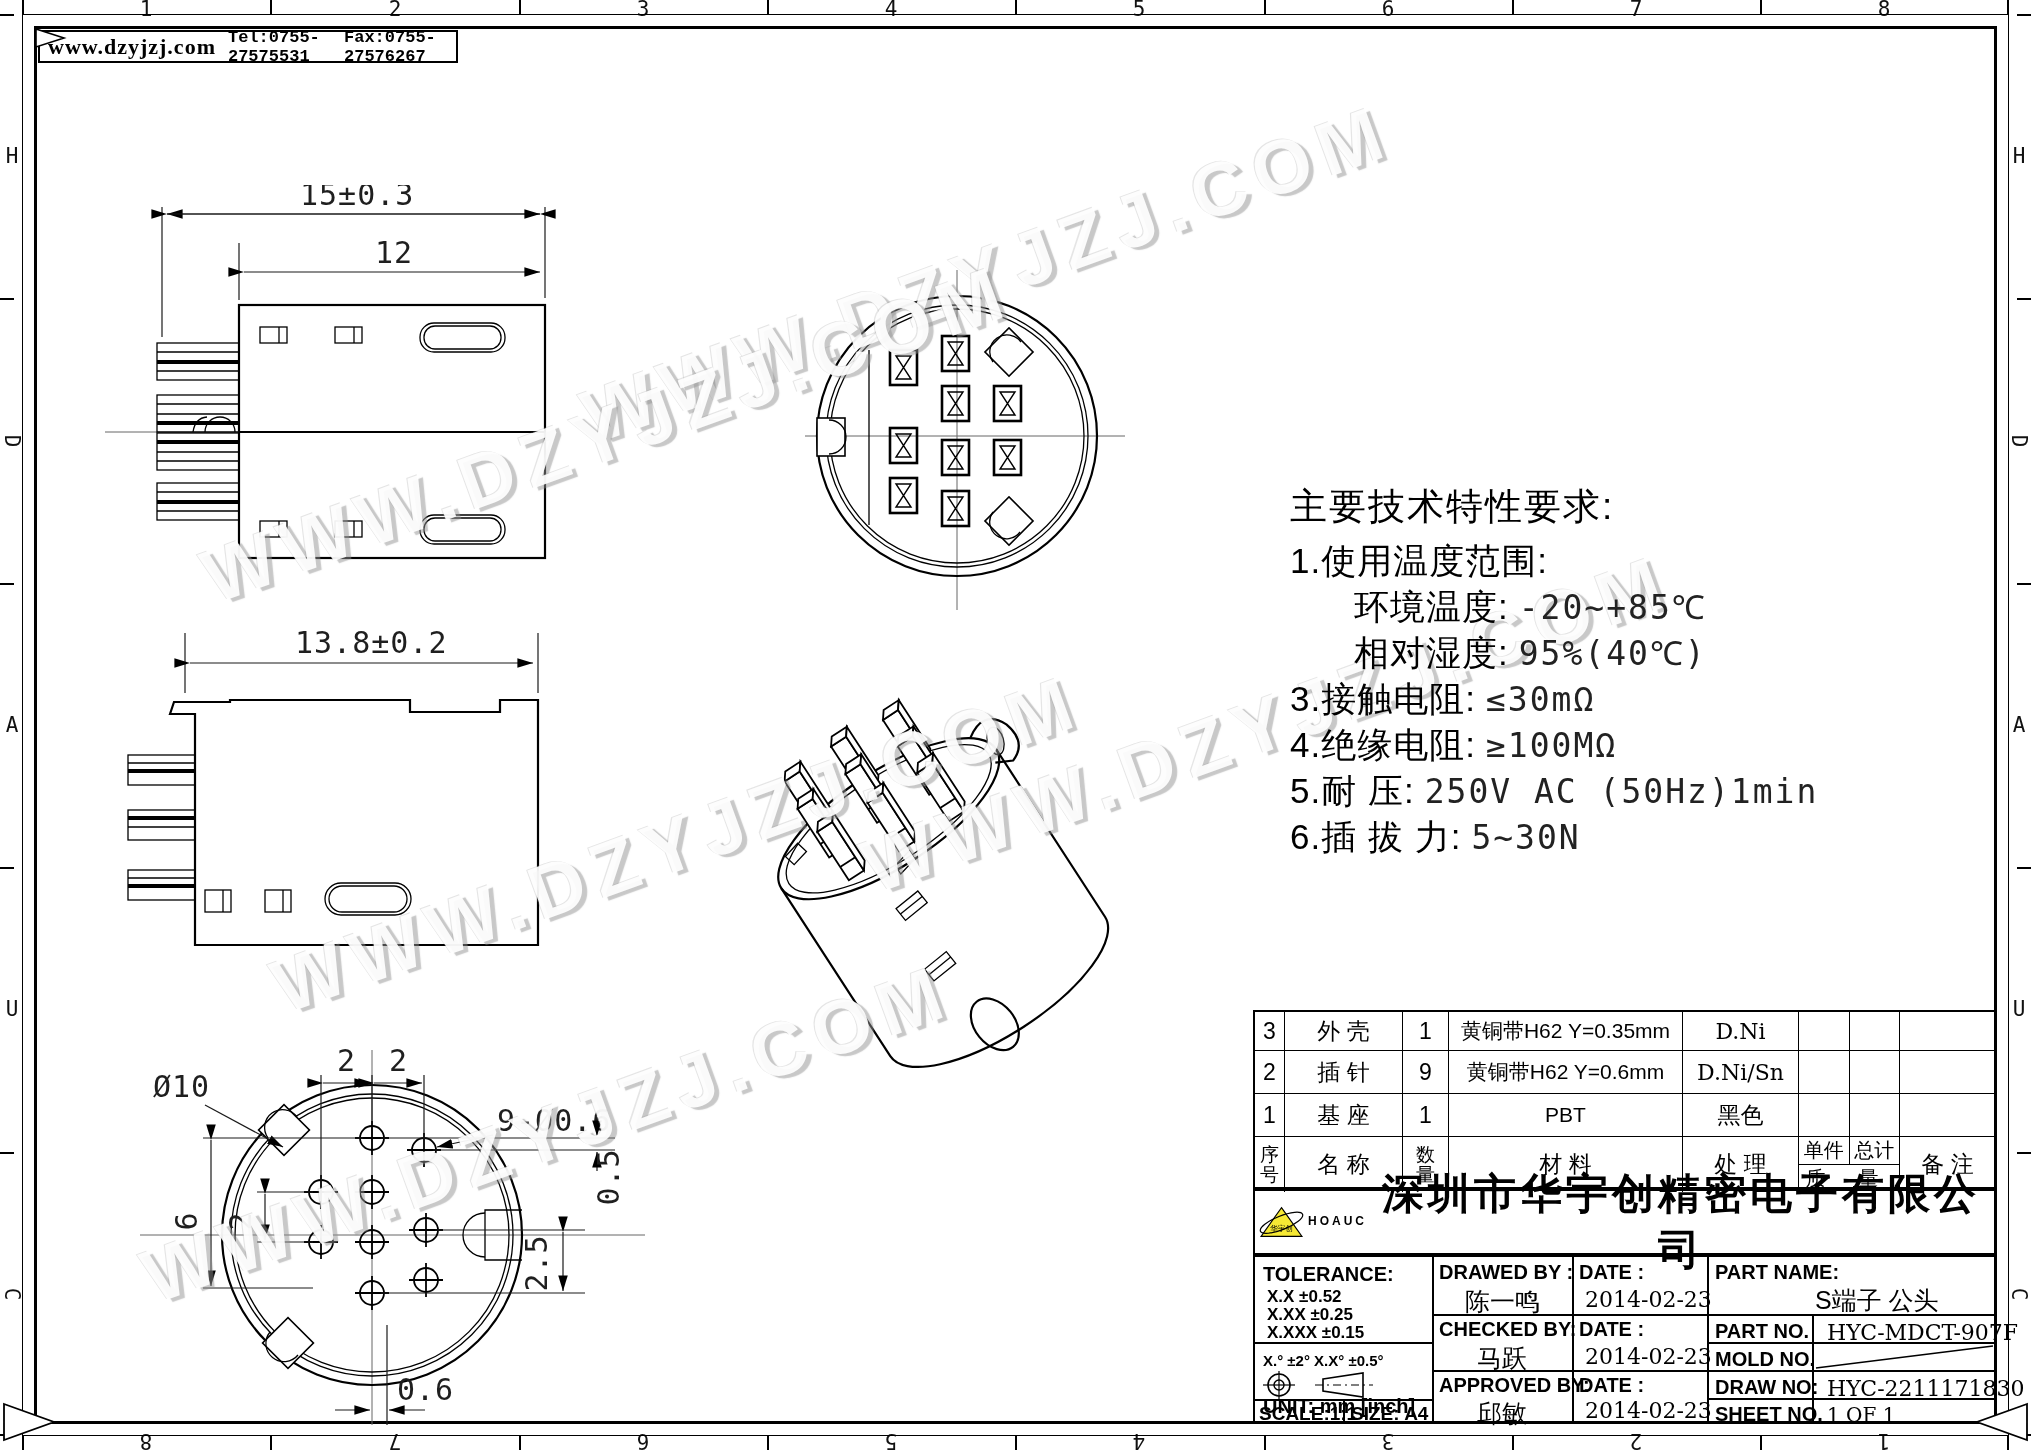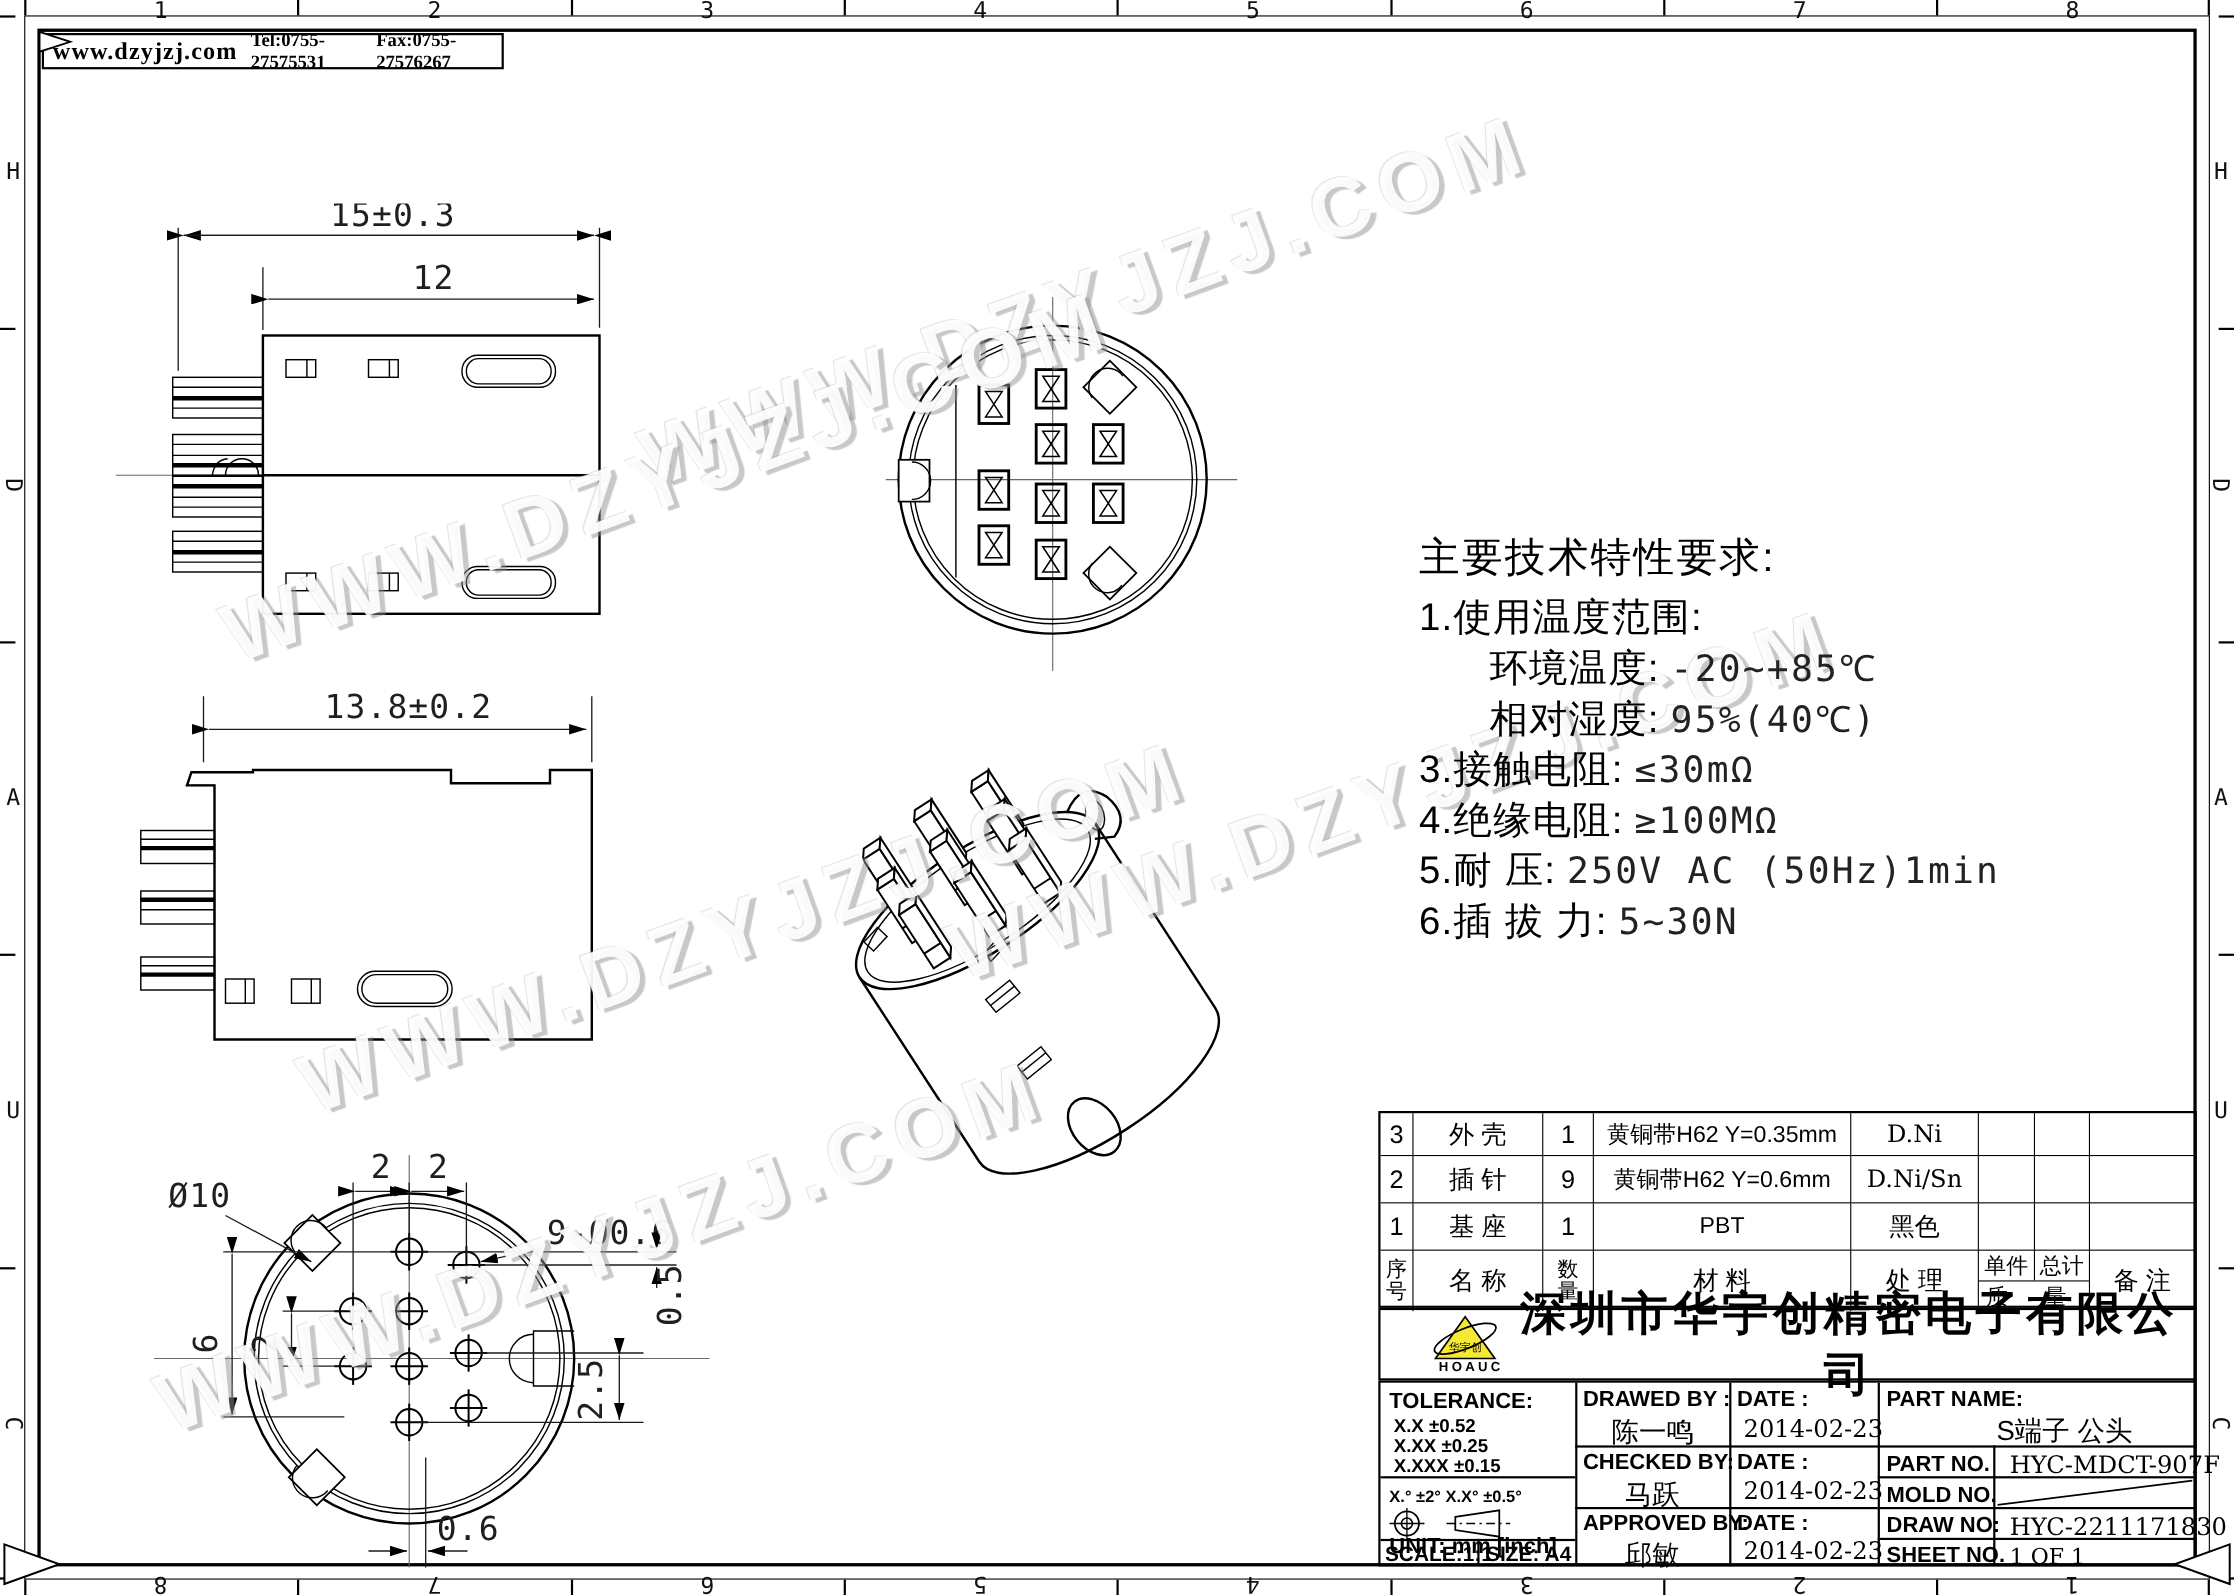--- a/index.html
+++ b/index.html
@@ -14,21 +14,21 @@
   .tickH { position:absolute; width:14px; height:2px; background:#000; }
   .rulnum { position:absolute; width:40px; text-align:center; font-family:"DejaVu Sans Mono",monospace; font-size:21px; color:#111; font-weight:400; }
   .rulnum.flip { transform:rotate(180deg); }
   .rulletter { position:absolute; width:22px; text-align:center; font-family:"DejaVu Sans Mono",monospace; font-size:21px; color:#111; }
   .rot90 { transform:rotate(90deg); }
 
   
   .hdrbox { position:absolute; left:38px; top:30px; width:420px; height:33px; border:2px solid #000; background:#fff;
             display:flex; align-items:center; padding:0 8px; z-index:20; }
   .hdr-web { font-family:"Liberation Serif",serif; font-weight:700; font-size:22px; letter-spacing:1px; }
-  .hdr-tel, .hdr-fax { font-family:Liberation Serif, serif; font-weight:700; font-size:17px; margin-left:12px; }
+  .hdr-tel, .hdr-fax { font-family:Liberation Mono, monospace; font-weight:700; font-size:17px; margin-left:12px; }
 
   
   .wm { position:absolute; font-weight:700; font-size:76px; letter-spacing:10px; white-space:nowrap;
         color:rgba(255,255,255,0.92); text-shadow:4px 4px 1px rgba(145,145,145,0.5), -1px -1px 0 rgba(160,160,160,0.28);
         transform:rotate(-20deg); z-index:6; pointer-events:none; font-family:"Liberation Sans",sans-serif; }
 
   
   .dwg { position:absolute; z-index:2; }
   .oline { stroke:#000; stroke-width:2.2; fill:none; }
   .oline-thin { stroke:#000; stroke-width:1.3; fill:none; }
@@ -55,21 +55,21 @@
   .pc.mat { font-size:21px; }
   .stack2 { display:flex; flex-direction:column; align-items:center; line-height:20px; font-size:19px; }
   .masscell { border-right:1.6px solid #000; display:flex; flex-direction:column;font-family:Liberation Serif, serif; }
   .massTop { flex:1; display:flex; border-bottom:1.4px solid #000; }
   .massTop div { flex:1; display:flex; align-items:center; justify-content:center; font-size:20px; }
   .massTop div:first-child { border-right:1.4px solid #000; }
   .massBot { flex:1; display:flex; align-items:center; justify-content:center; font-size:20px; letter-spacing:14px; }
 
   
   .companyrow { position:absolute; left:1253px; top:1189px; width:744px; height:66px; border:2.2px solid #000; display:flex; align-items:center; z-index:10; background:transparent; }
-  .logo { width:112px; height:100%; display:flex; flex-direction:column; align-items:flex-end; justify-content:center; }
+  .logo { width:112px; height:100%; display:flex; flex-direction:row; align-items:center; justify-content:center; }
   .logo .hoauc { font-size:12px; font-weight:700; letter-spacing:3px; margin-top:-2px; }
   .companyname { flex:1; text-align:center; font-size:42px; font-weight:700; letter-spacing:4px; color:#000; font-family:"Liberation Sans",sans-serif; }
 
   
   .tgrid { position:absolute; left:1253px; top:1255px; width:744px; height:169px; border:2.2px solid #000; z-index:10; }
   .tline { position:absolute; background:#000; }
   .tlabel { position:absolute; font-weight:700; font-size:20px; letter-spacing:0px; color:#000; white-space:nowrap; }
   .tsmall { position:absolute; font-weight:700; font-size:17px; color:#000; white-space:nowrap; }
   .tval-cjk { position:absolute; font-size:25px; color:#000; white-space:nowrap; }
   .tval-serif { position:absolute; font-family:"DejaVu Serif",serif; font-size:22px; color:#000; white-space:nowrap; }

